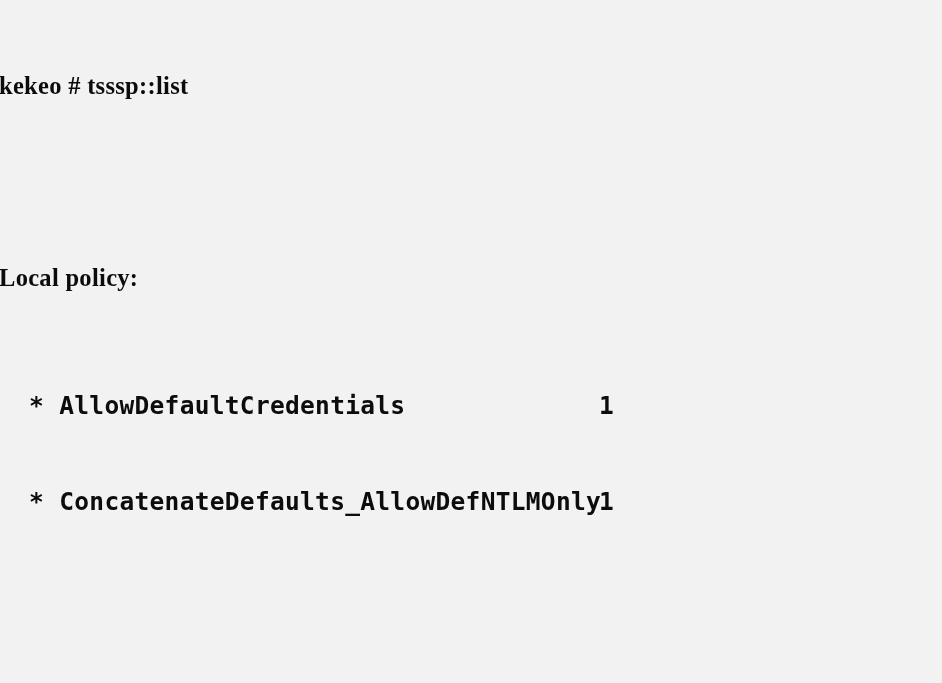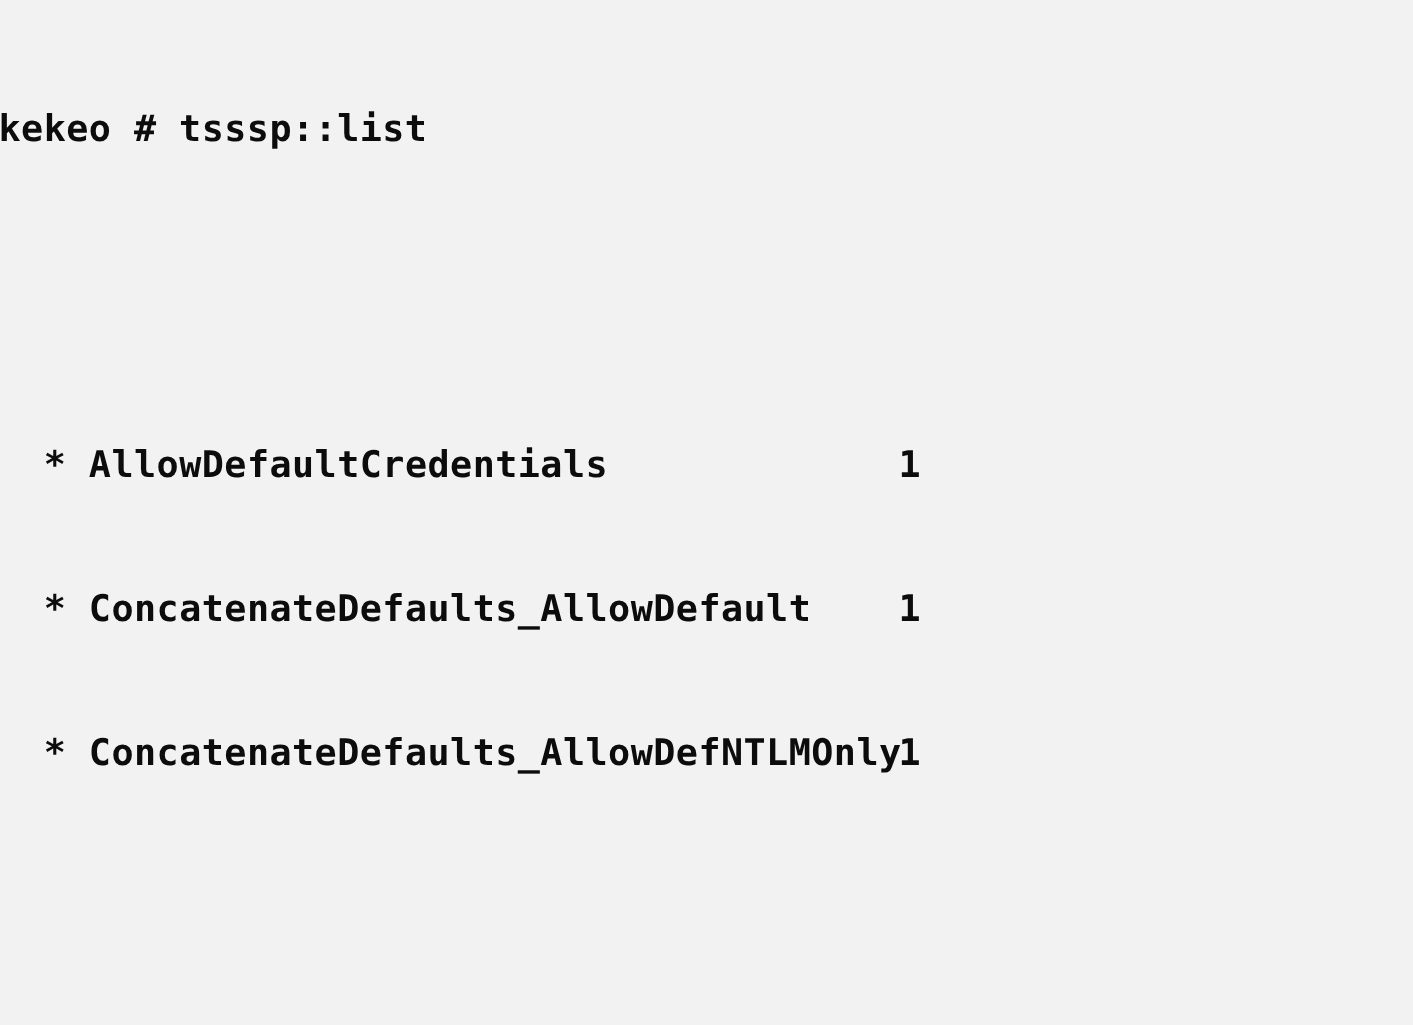--- a/index.html
+++ b/index.html
@@ -21,39 +21,40 @@
     font-weight: bold;
     font-size: 24.5px;
     line-height: 32px;
     color: #0c0c0c;
     white-space: pre;
     letter-spacing: 0.3px;
   }
   .line {
     display: block;
     height: 32px;
+    font-family: Liberation Serif, serif;
   }
   .policy-row {
     display: block;
     height: 32px;
   }
   .policy-row .name {
     display: inline-block;
     width: 600px;
   }
 </style>
 </head>
 <body>
 
 <div class="term">
   <span class="line">kekeo # tsssp::list</span>
   <span class="line"></span>
+  <span class="line">Local policy:</span>
 
   <span class="policy-row"><span class="name">  <span>*</span> <span>AllowDefaultCredentials</span></span><span>1</span></span>
-  <span class="policy-row"><span class="name">  <span>*</span> <span>ConcatenateDefaults_AllowDefault</span></span><span>1</span></span>
   <span class="policy-row"><span class="name">  <span>*</span> <span>ConcatenateDefaults_AllowDefNTLMOnly</span></span><span>1</span></span>
 
   
 
   
   
   
   
   
 

